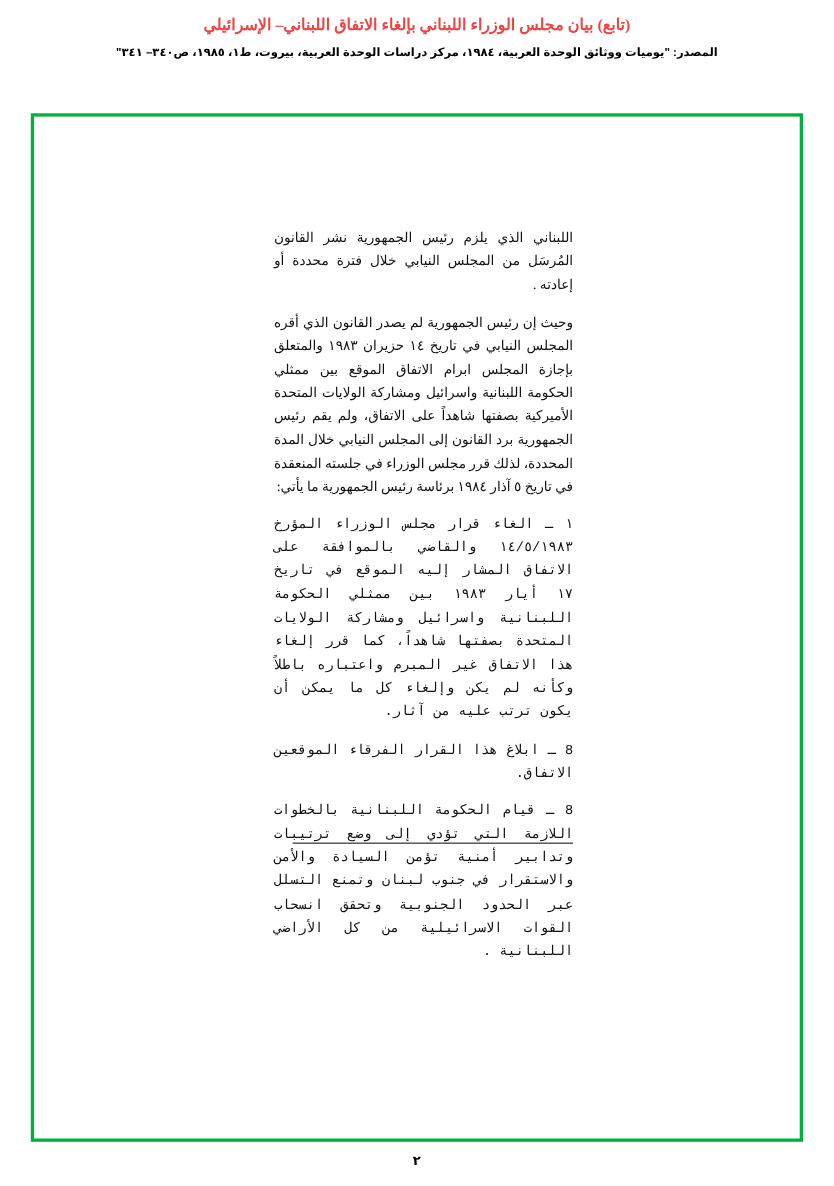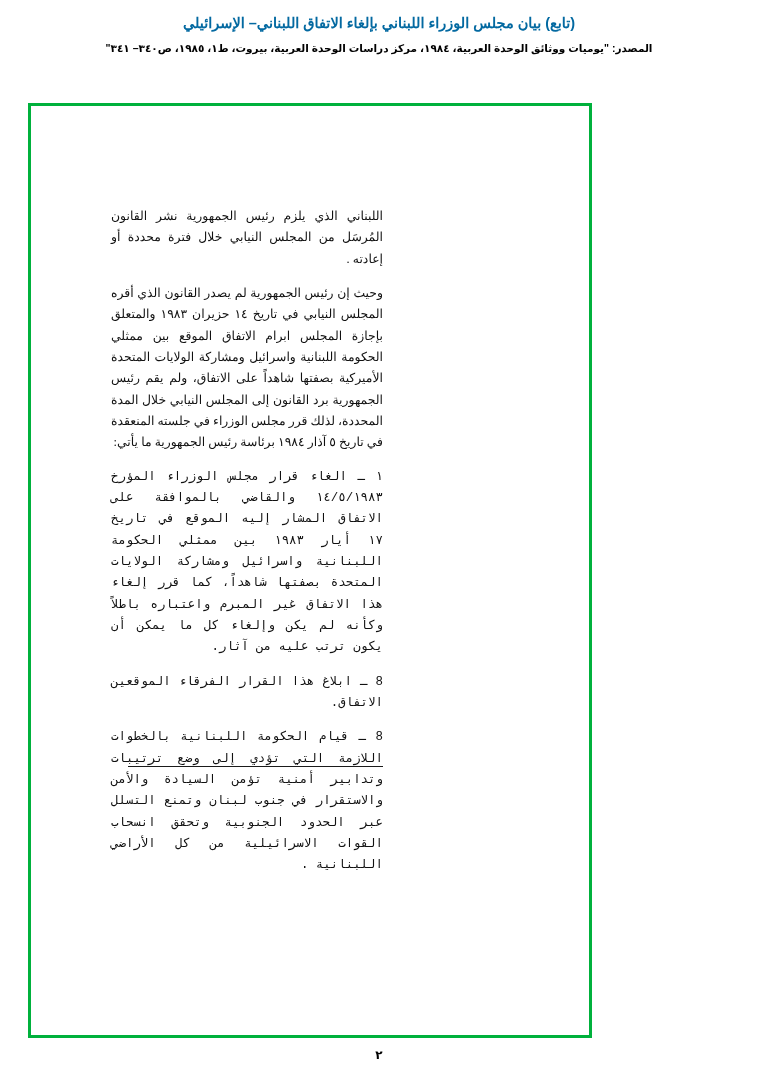--- a/index.html
+++ b/index.html
@@ -22,44 +22,44 @@
     position: relative;
     box-sizing: border-box;
   }
 
   
   .header {
     padding-top: 14px;
     text-align: center;
   }
   .doc-title {
-    font-family: Liberation Sans, sans-serif;
+    font-family: Liberation Serif, serif;
     font-weight: bold;
     font-size: 14.5px;
     letter-spacing: 0;
-    color: #0369a1;
+    color: #ef4444;
     direction: rtl;
     line-height: 1.3;
   }
   .source-line {
     margin-top: 9px;
     font-family: "Liberation Sans", "DejaVu Sans", sans-serif;
     font-weight: bold;
     font-size: 10.5px;
     color: #000;
     direction: rtl;
     line-height: 1.3;
   }
 
   
   .scan-frame {
     position: absolute;
     left: 28px;
     top: 103px;
-    width: 564px;
+    width: 702px;
     height: 935px;
     border: 3px solid #00b13c;
     box-sizing: border-box;
     background: #ffffff;
   }
 
   .scan-body {
     position: absolute;
     right: 206px;
     top: 100px;

